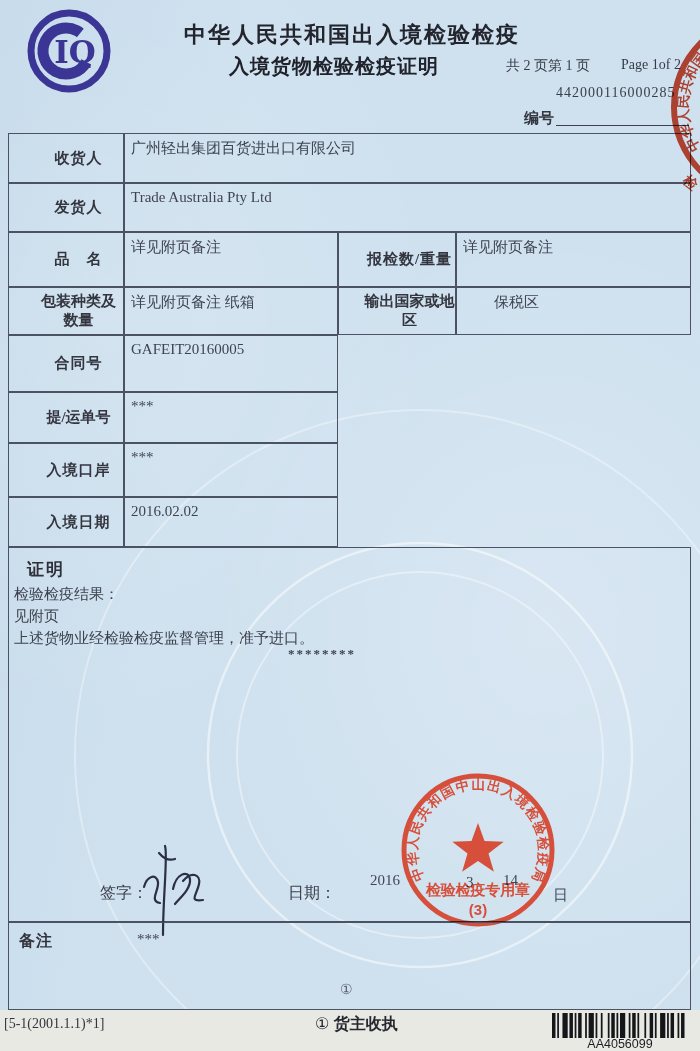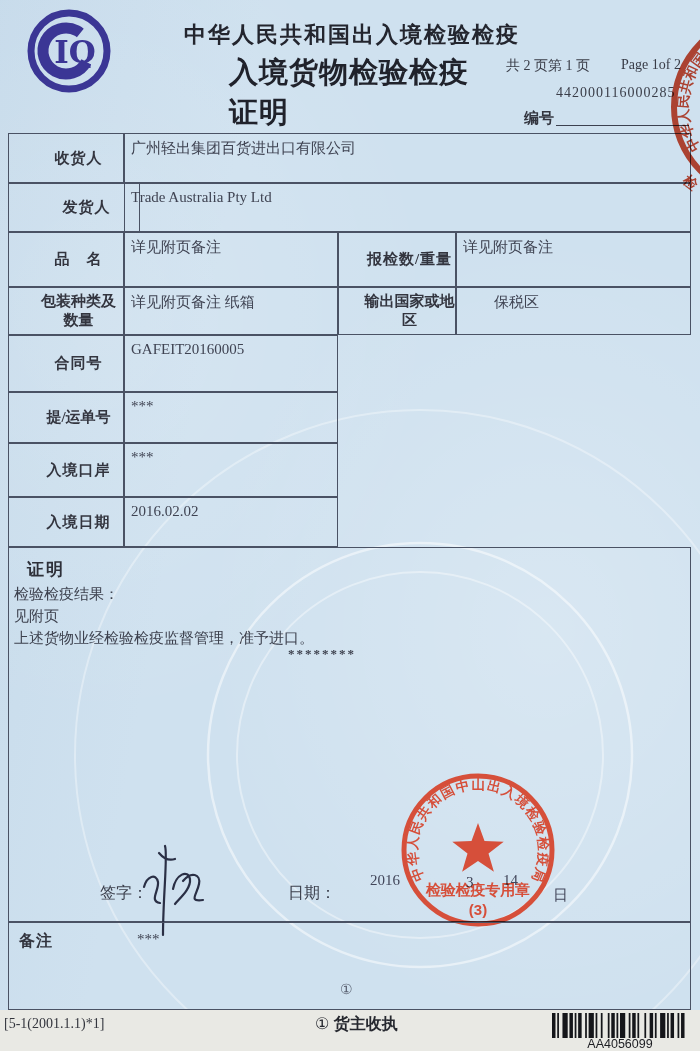--- a/index.html
+++ b/index.html
@@ -14,21 +14,21 @@
     font-family:"Liberation Serif", serif;
     color:#3c3f4b;
   }
   .abs{position:absolute;}
   
   .wm{position:absolute; inset:0; z-index:1; pointer-events:none;}
   
   .title1{left:184px; top:20px; width:336px; font-family:"Liberation Sans",sans-serif;
     font-weight:bold; font-size:22px; letter-spacing:2px; color:#23252e; z-index:3;}
   .title2{left:229px; top:53px; width:250px; font-family:"Liberation Sans",sans-serif;
-    font-weight:bold; font-size:29px; letter-spacing:1px; color:#20222b; z-index:3;}
+    font-weight:bold; font-size:20px; letter-spacing:1px; color:#20222b; z-index:3;}
   .pginfo{left:506px; top:57px; font-size:14px; color:#383b46; z-index:3;}
   .pginfo-en{left:621px; top:57px; font-size:14px; color:#383b46; z-index:3;}
   .serial{left:556px; top:85px; font-size:14px; letter-spacing:1px; color:#3a3d48; z-index:3;}
   .no-label{left:524px; top:109px; font-size:15px; font-weight:600; color:#343640; z-index:3;}
   .no-line{left:556px; top:108px; width:133px; height:17px; border-bottom:1.5px solid #3c4150; z-index:3;}
   
   .cell{position:absolute; border:1px solid #4a5264; box-sizing:border-box; z-index:2;}
   .lbl{display:flex; align-items:center; justify-content:center; text-align:center;
     font-size:15px; font-weight:600; letter-spacing:1px; color:#33353f;padding-left:25px;}
   .val{padding:5px 6px; font-size:15px; color:#3f4352;}
@@ -79,21 +79,21 @@
     <path id="cArc" d="M 56.3,146.7 A 76,76 0 1 1 163.7,146.7" fill="none"></path>
     <text font-size="14" font-weight="bold" fill="#cf3a22" font-family="Liberation Sans, sans-serif">
       <textPath href="#cArc" startOffset="16">中华人民共和国出入境检验检疫局</textPath>
     </text>
     <text x="28" y="168" font-size="14" font-weight="bold" fill="#cf3a22" transform="rotate(38 28 168)">检</text>
   </svg>
 
   <div class="cell lbl" style="left:8px; top:133px; width:116px; height:50px;">收货人</div>
   <div class="cell val" style="left:124px; top:133px; width:567px; height:50px;">广州轻出集团百货进出口有限公司</div>
 
-  <div class="cell lbl" style="left:8px; top:183px; width:132px; height:49px;">发货人</div>
+  <div class="cell lbl" style="left:8px; top:183px; width:116px; height:49px;">发货人</div>
   <div class="cell val" style="left:124px; top:183px; width:567px; height:49px;">Trade Australia Pty Ltd</div>
 
   <div class="cell lbl" style="left:8px; top:232px; width:116px; height:55px;">品　名</div>
   <div class="cell val" style="left:124px; top:232px; width:214px; height:55px;">详见附页备注</div>
   <div class="cell lbl" style="left:338px; top:232px; width:118px; height:55px;">报检数/重量</div>
   <div class="cell val" style="left:456px; top:232px; width:235px; height:55px;">详见附页备注</div>
 
   <div class="cell lbl" style="left:8px; top:287px; width:116px; height:48px; letter-spacing:0;">包装种类及数量</div>
   <div class="cell val" style="left:124px; top:287px; width:214px; height:48px;">详见附页备注  纸箱</div>
   <div class="cell lbl" style="left:338px; top:287px; width:118px; height:48px; letter-spacing:0;">输出国家或地区</div>

